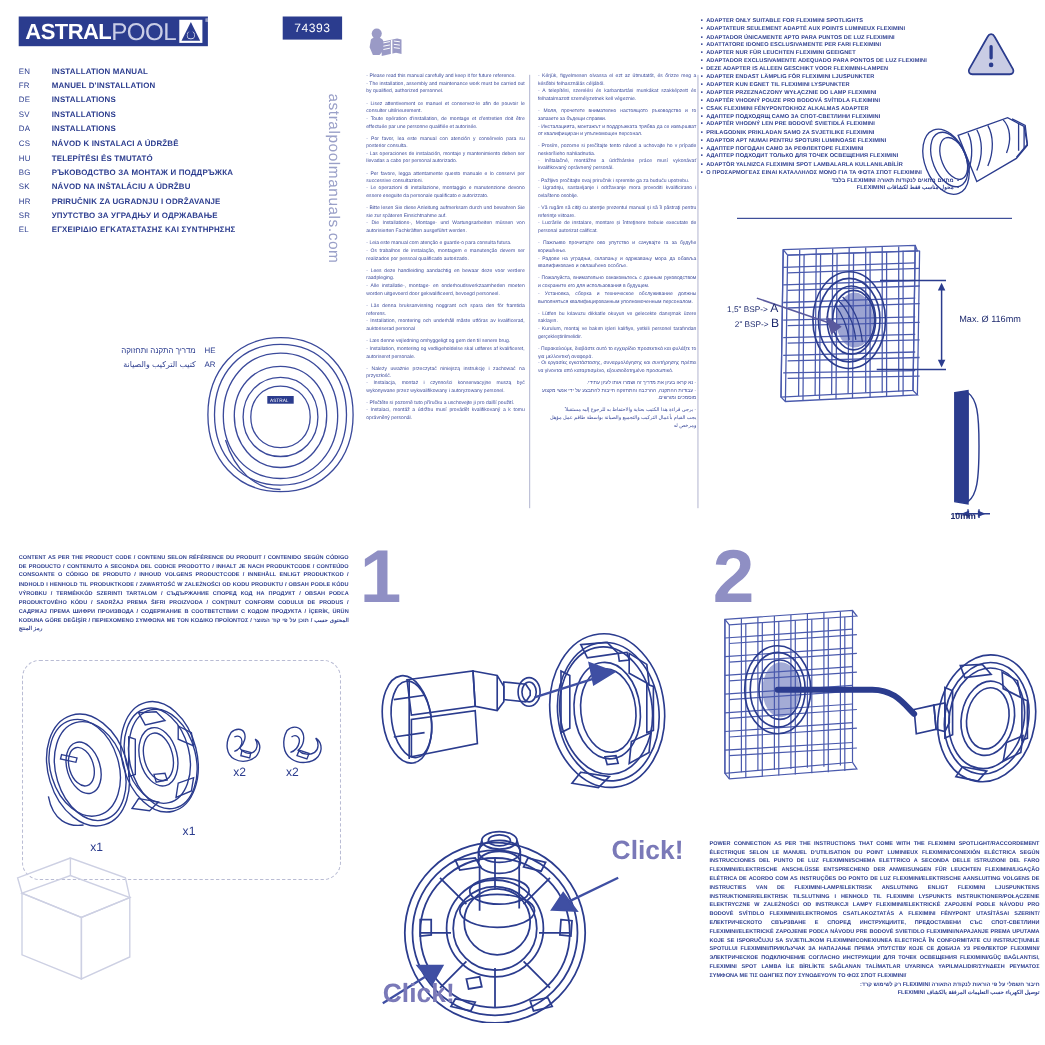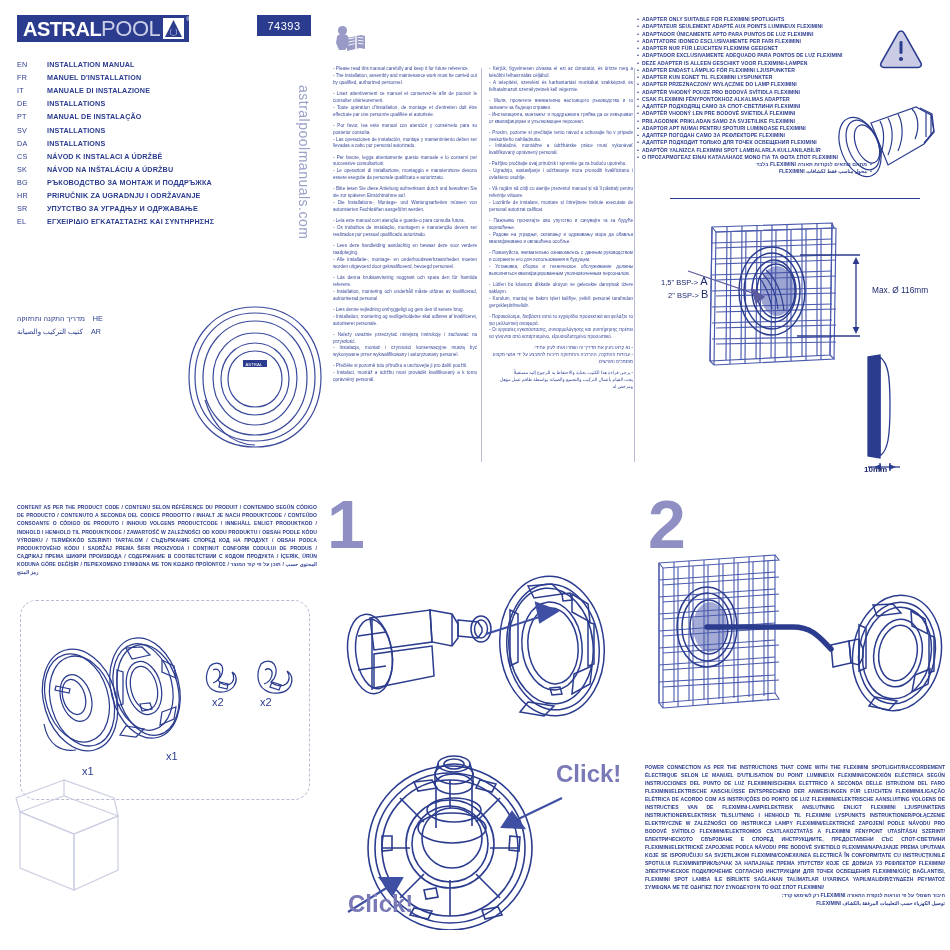--- a/index.html
+++ b/index.html
@@ -64,20 +64,21 @@
   .lang-title {
     font-size: 7.2px; color: #2b3c8e;
     font-weight: bold; letter-spacing: 0.15px;
   }
   .lang-rtl-block {
     position: absolute; left: 17px; top: 314px;
     width: 185px;
   }
   .lang-rtl-row {
     display: flex; align-items: baseline;
+    justify-content: flex-end;
     height: 13.1px; gap: 8px;
   }
   .lang-rtl-title {
     font-size: 7.2px; color: #2b3c8e; direction: rtl;
   }
   .lang-rtl-code {
     font-size: 7.2px; color: #2b3c8e; width: 16px;
     flex: 0 0 16px; text-align: left;
   }
   
@@ -235,50 +236,46 @@
   <div class="lang-list">
     <div class="lang-row">
         <span class="lang-code">EN</span>
         <span class="lang-title">INSTALLATION MANUAL</span>
       </div>
     <div class="lang-row">
         <span class="lang-code">FR</span>
         <span class="lang-title">MANUEL D'INSTALLATION</span>
       </div>
     <div class="lang-row">
-        <span class="lang-code">IT</span>
-        <span class="lang-title">MANUALE DI INSTALAZIONE</span>
-      </div>
-    <div class="lang-row">
         <span class="lang-code">DE</span>
         <span class="lang-title">INSTALLATIONS</span>
       </div>
     <div class="lang-row">
-        <span class="lang-code">PT</span>
-        <span class="lang-title">MANUAL DE INSTALAÇÃO</span>
-      </div>
-    <div class="lang-row">
         <span class="lang-code">SV</span>
         <span class="lang-title">INSTALLATIONS</span>
       </div>
     <div class="lang-row">
         <span class="lang-code">DA</span>
         <span class="lang-title">INSTALLATIONS</span>
       </div>
     <div class="lang-row">
         <span class="lang-code">CS</span>
         <span class="lang-title">NÁVOD K INSTALACI A ÚDRŽBĚ</span>
       </div>
     <div class="lang-row">
+        <span class="lang-code">HU</span>
+        <span class="lang-title">TELEPÍTÉSI ÉS TMUTATÓ</span>
+      </div>
+    <div class="lang-row">
+        <span class="lang-code">BG</span>
+        <span class="lang-title">РЪКОВОДСТВО ЗА МОНТАЖ И ПОДДРЪЖКА</span>
+      </div>
+    <div class="lang-row">
         <span class="lang-code">SK</span>
         <span class="lang-title">NÁVOD NA INŠTALÁCIU A ÚDRŽBU</span>
-      </div>
-    <div class="lang-row">
-        <span class="lang-code">BG</span>
-        <span class="lang-title">РЪКОВОДСТВО ЗА МОНТАЖ И ПОДДРЪЖКА</span>
       </div>
     <div class="lang-row">
         <span class="lang-code">HR</span>
         <span class="lang-title">PRIRUČNIK ZA UGRADNJU I ODRŽAVANJE</span>
       </div>
     <div class="lang-row">
         <span class="lang-code">SR</span>
         <span class="lang-title">УПУТСТВО ЗА УГРАДЊУ И ОДРЖАВАЊЕ</span>
       </div>
     <div class="lang-row">

